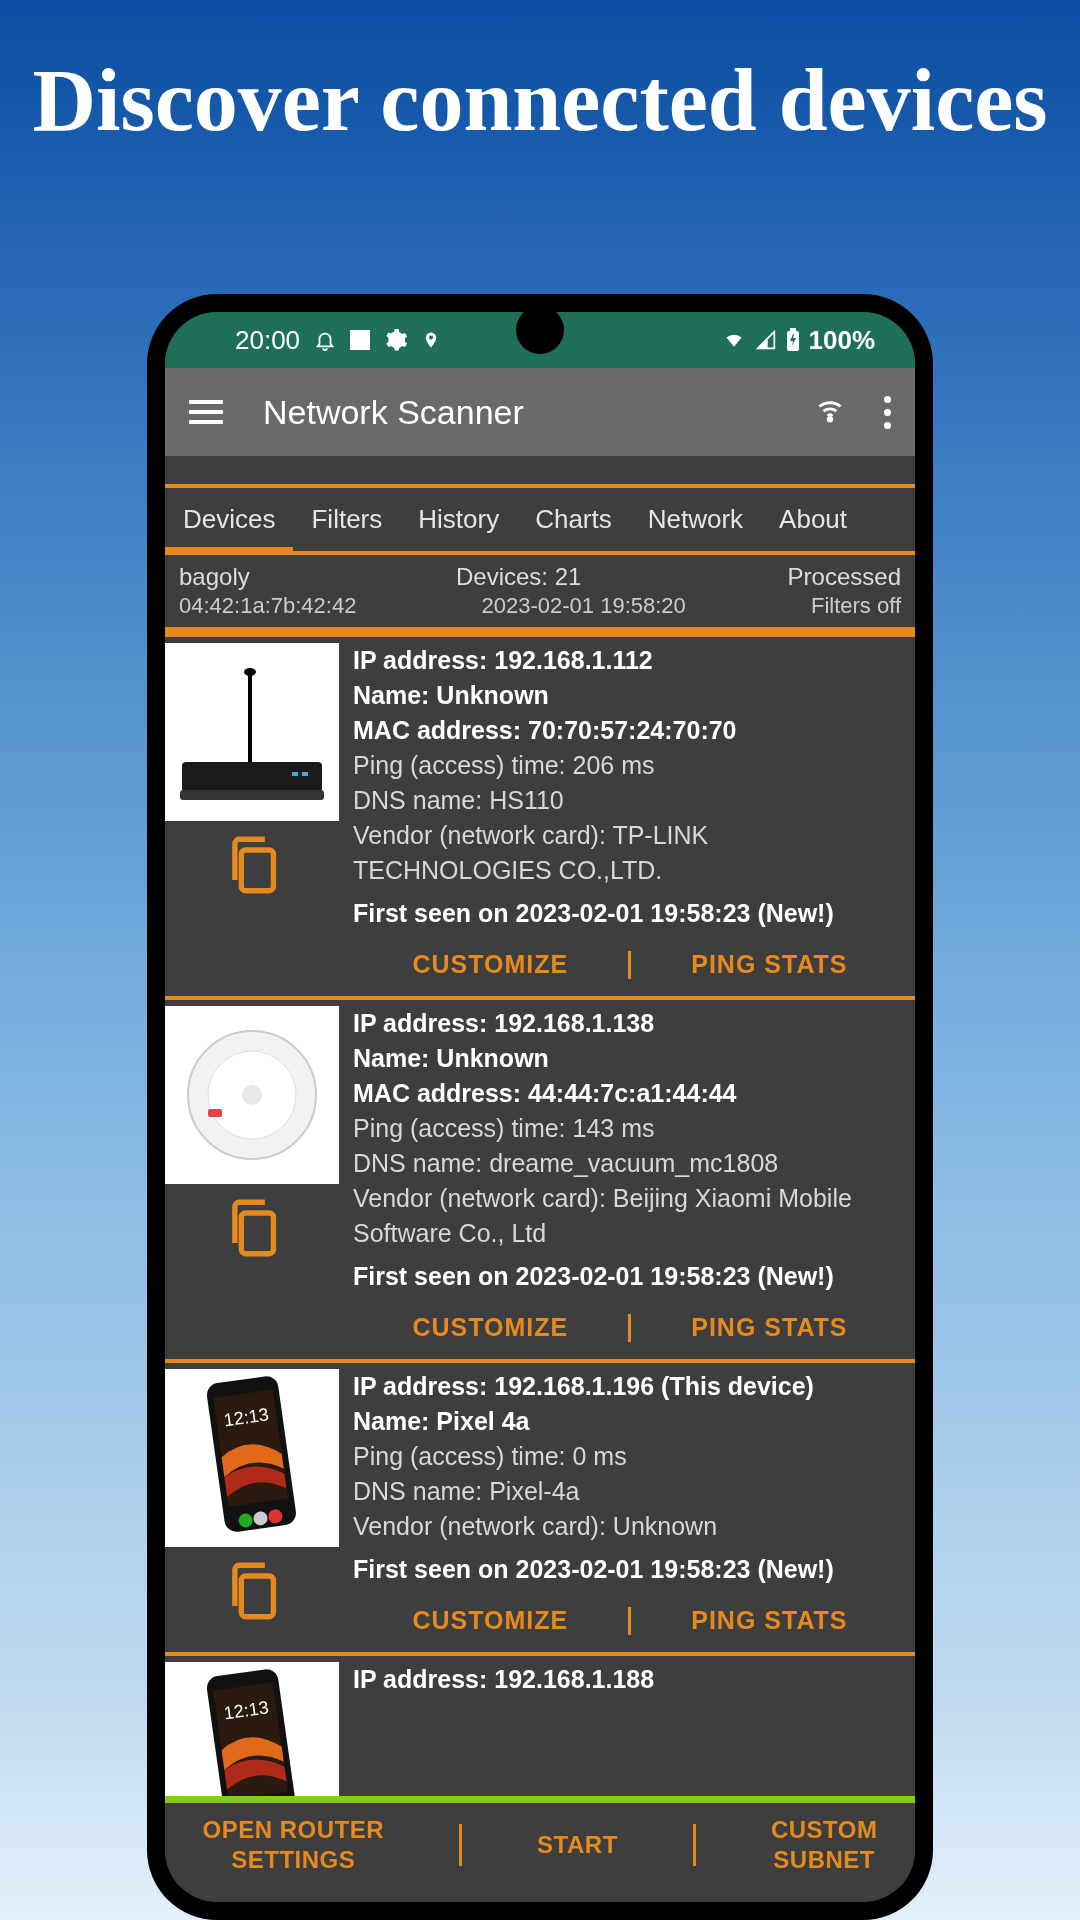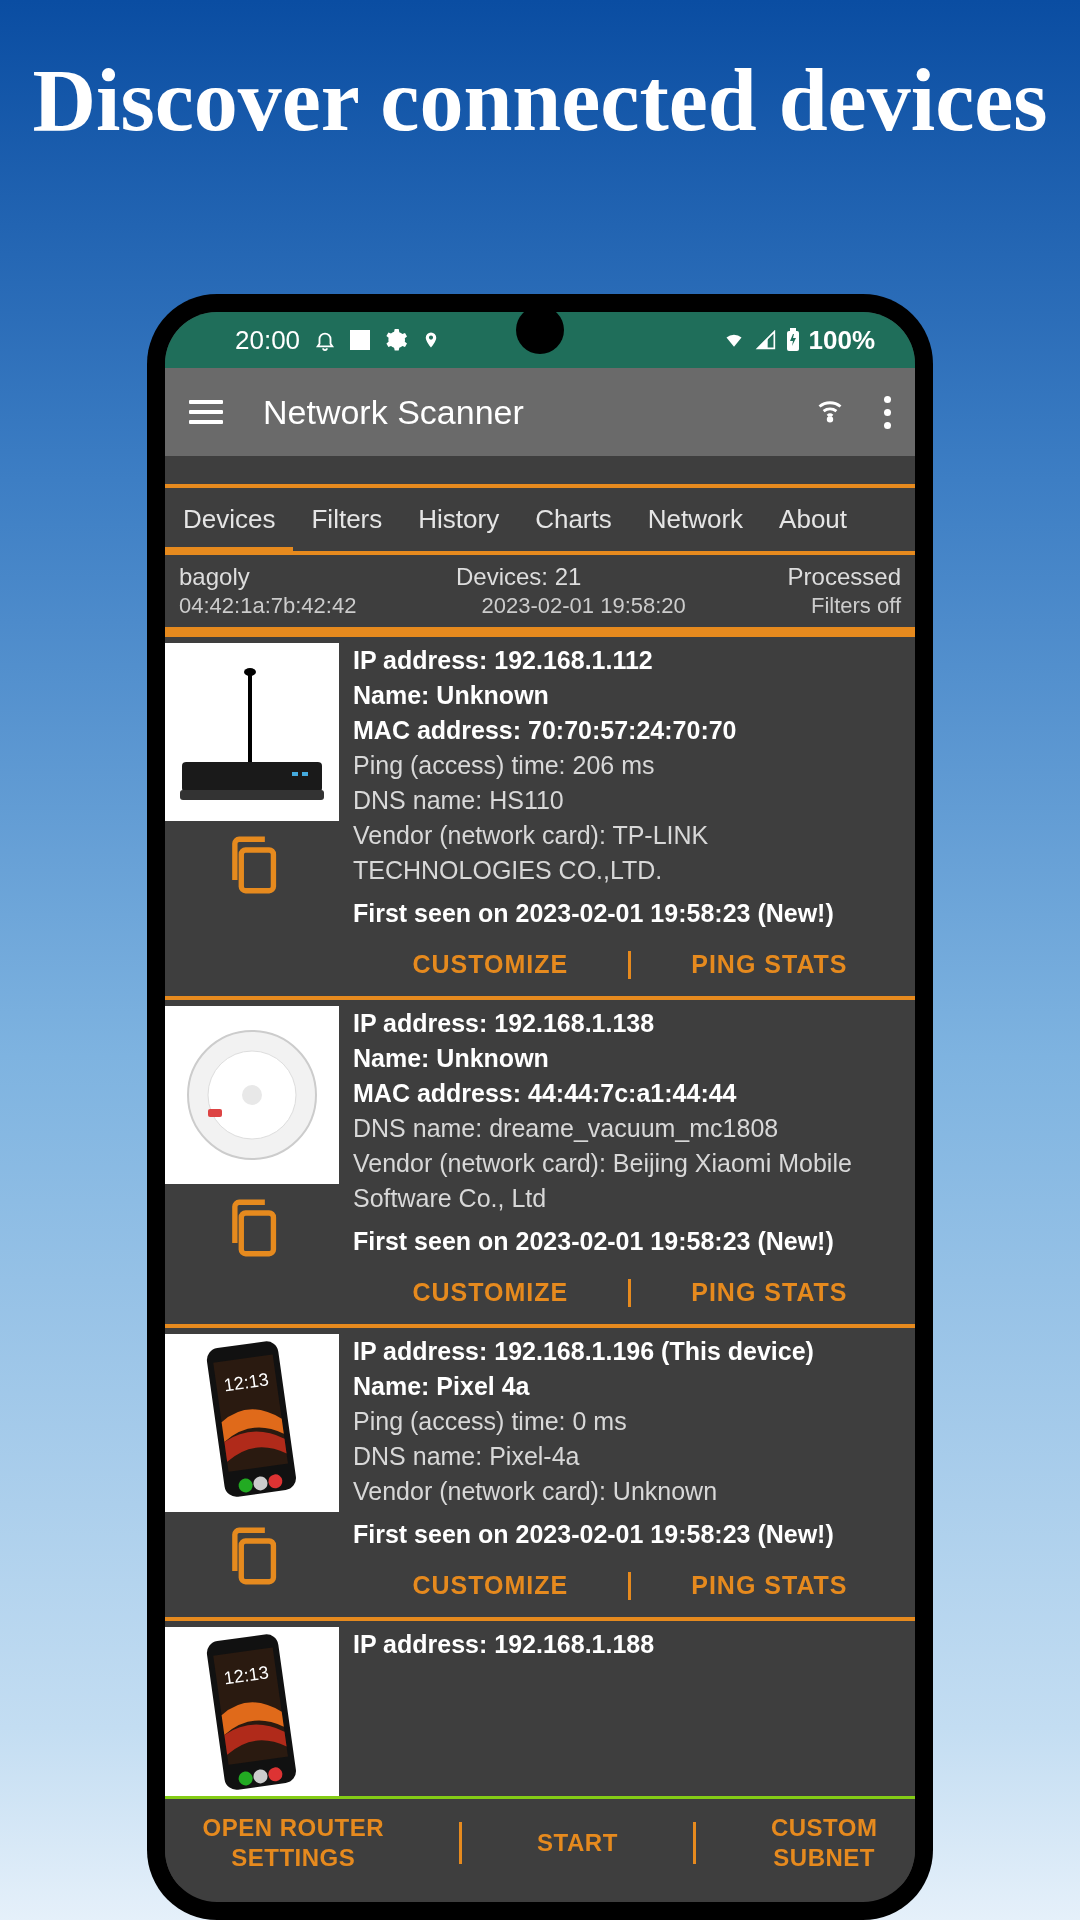--- a/index.html
+++ b/index.html
@@ -131,21 +131,21 @@
     gap: 60px;
     color: #e68a1e; font-weight: 700; font-size: 25px;
     padding: 16px 0 14px;
     letter-spacing: 1px;
   }
   .vdiv { width: 3px; height: 28px; background: #e68a1e; }
   
   .bottombar {
     height: 90px;
     background: #3e3e3e;
-    border-top: 3px solid #84cc16;
+    border-top: 7px solid #84cc16;
     display: flex; align-items: center; justify-content: space-around;
     color: #e68a1e; font-weight: 700; font-size: 24px;
   }
   .bottombar .btn { text-align: center; line-height: 1.25; letter-spacing: 0.5px; }
   .bottombar .vdiv { height: 42px; }
 </style>
 </head>
 <body>
 
 <div class="promo-title">Discover connected devices</div>
@@ -292,20 +292,21 @@
               </div>
               <div class="copy-icon"><svg viewBox="0 0 48 56" fill="none" stroke="#e68a1e" stroke-width="5">
                   <rect x="14" y="14" width="30" height="38" rx="4"></rect>
                   <path d="M8 42V8a4 4 0 014-4h24"></path>
                 </svg></div>
             </div>
             <div class="device-info">
               <div class="bold">IP address: 192.168.1.138</div>
               <div class="bold">Name: Unknown</div>
               <div class="bold">MAC address: 44:44:7c:a1:44:44</div>
+              <div>Ping (access) time: 143  ms</div>
               <div>DNS name: dreame_vacuum_mc1808</div>
               <div>Vendor (network card): Beijing Xiaomi Mobile Software Co., Ltd</div>
               <div class="firstseen">First seen on 2023-02-01 19:58:23 (New!)</div>
               <div class="device-actions">
                 <span>CUSTOMIZE</span>
                 <span class="vdiv"></span>
                 <span>PING STATS</span>
               </div>
             </div>
           </div>

